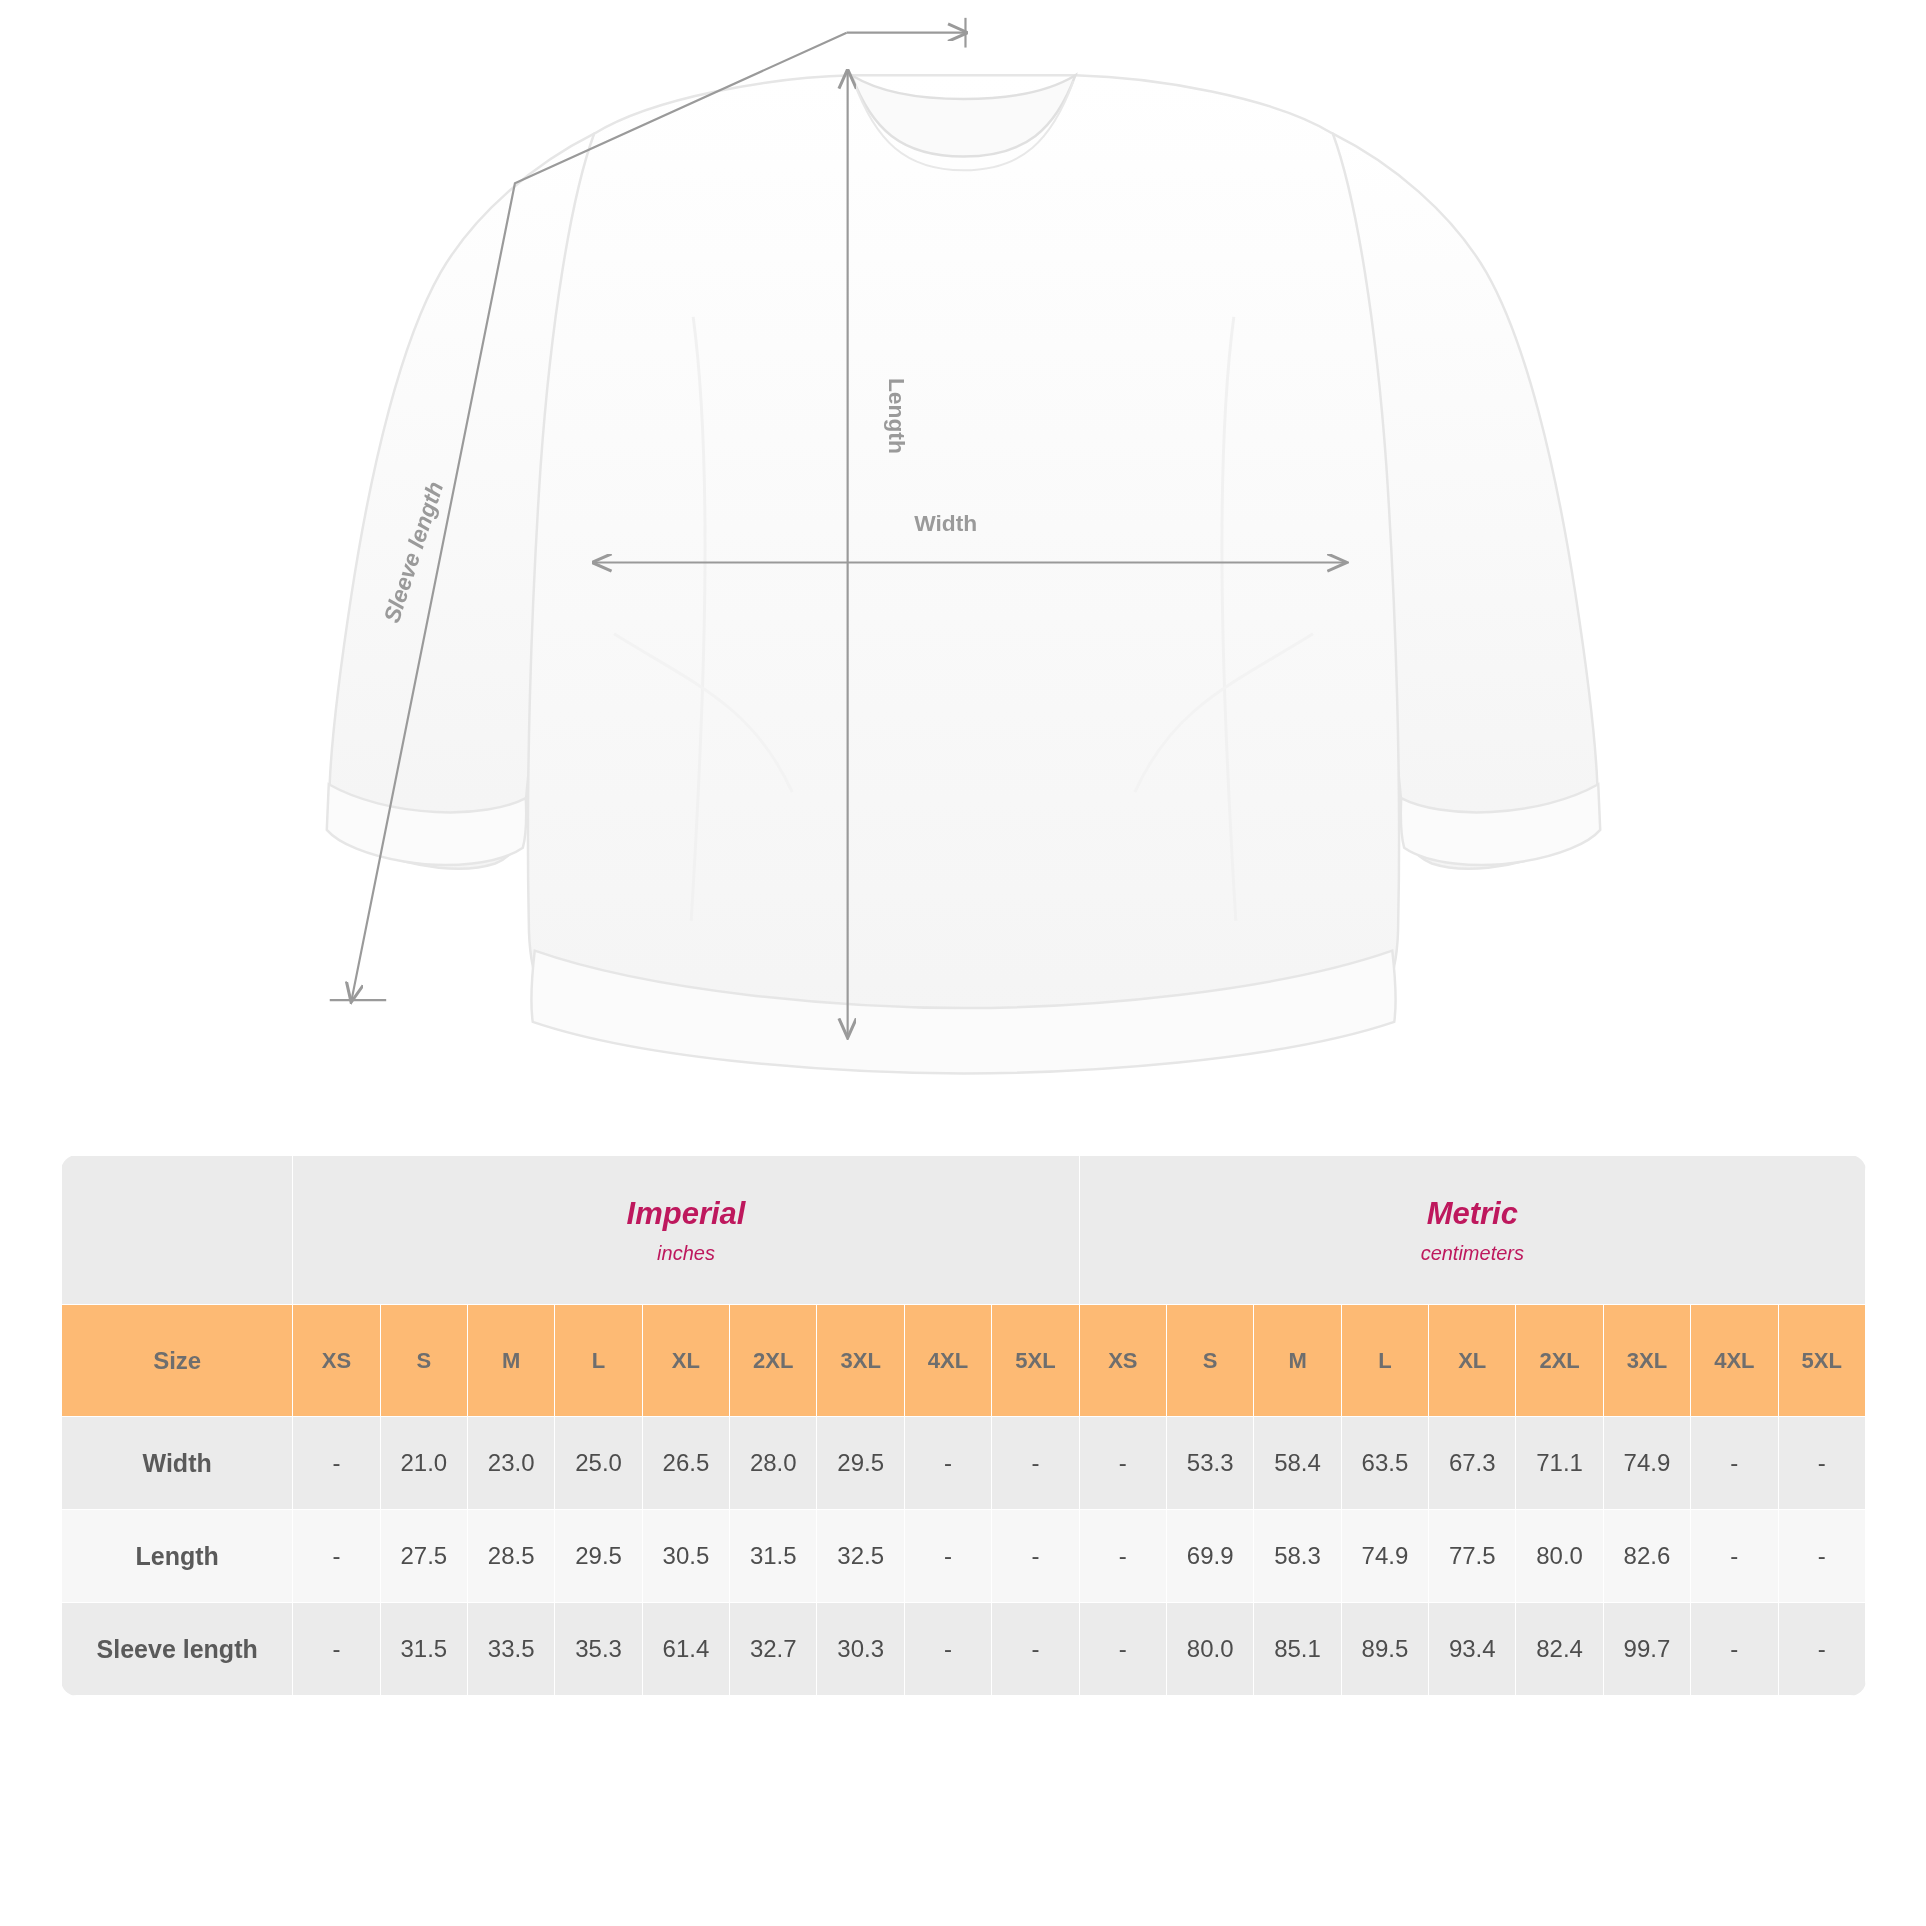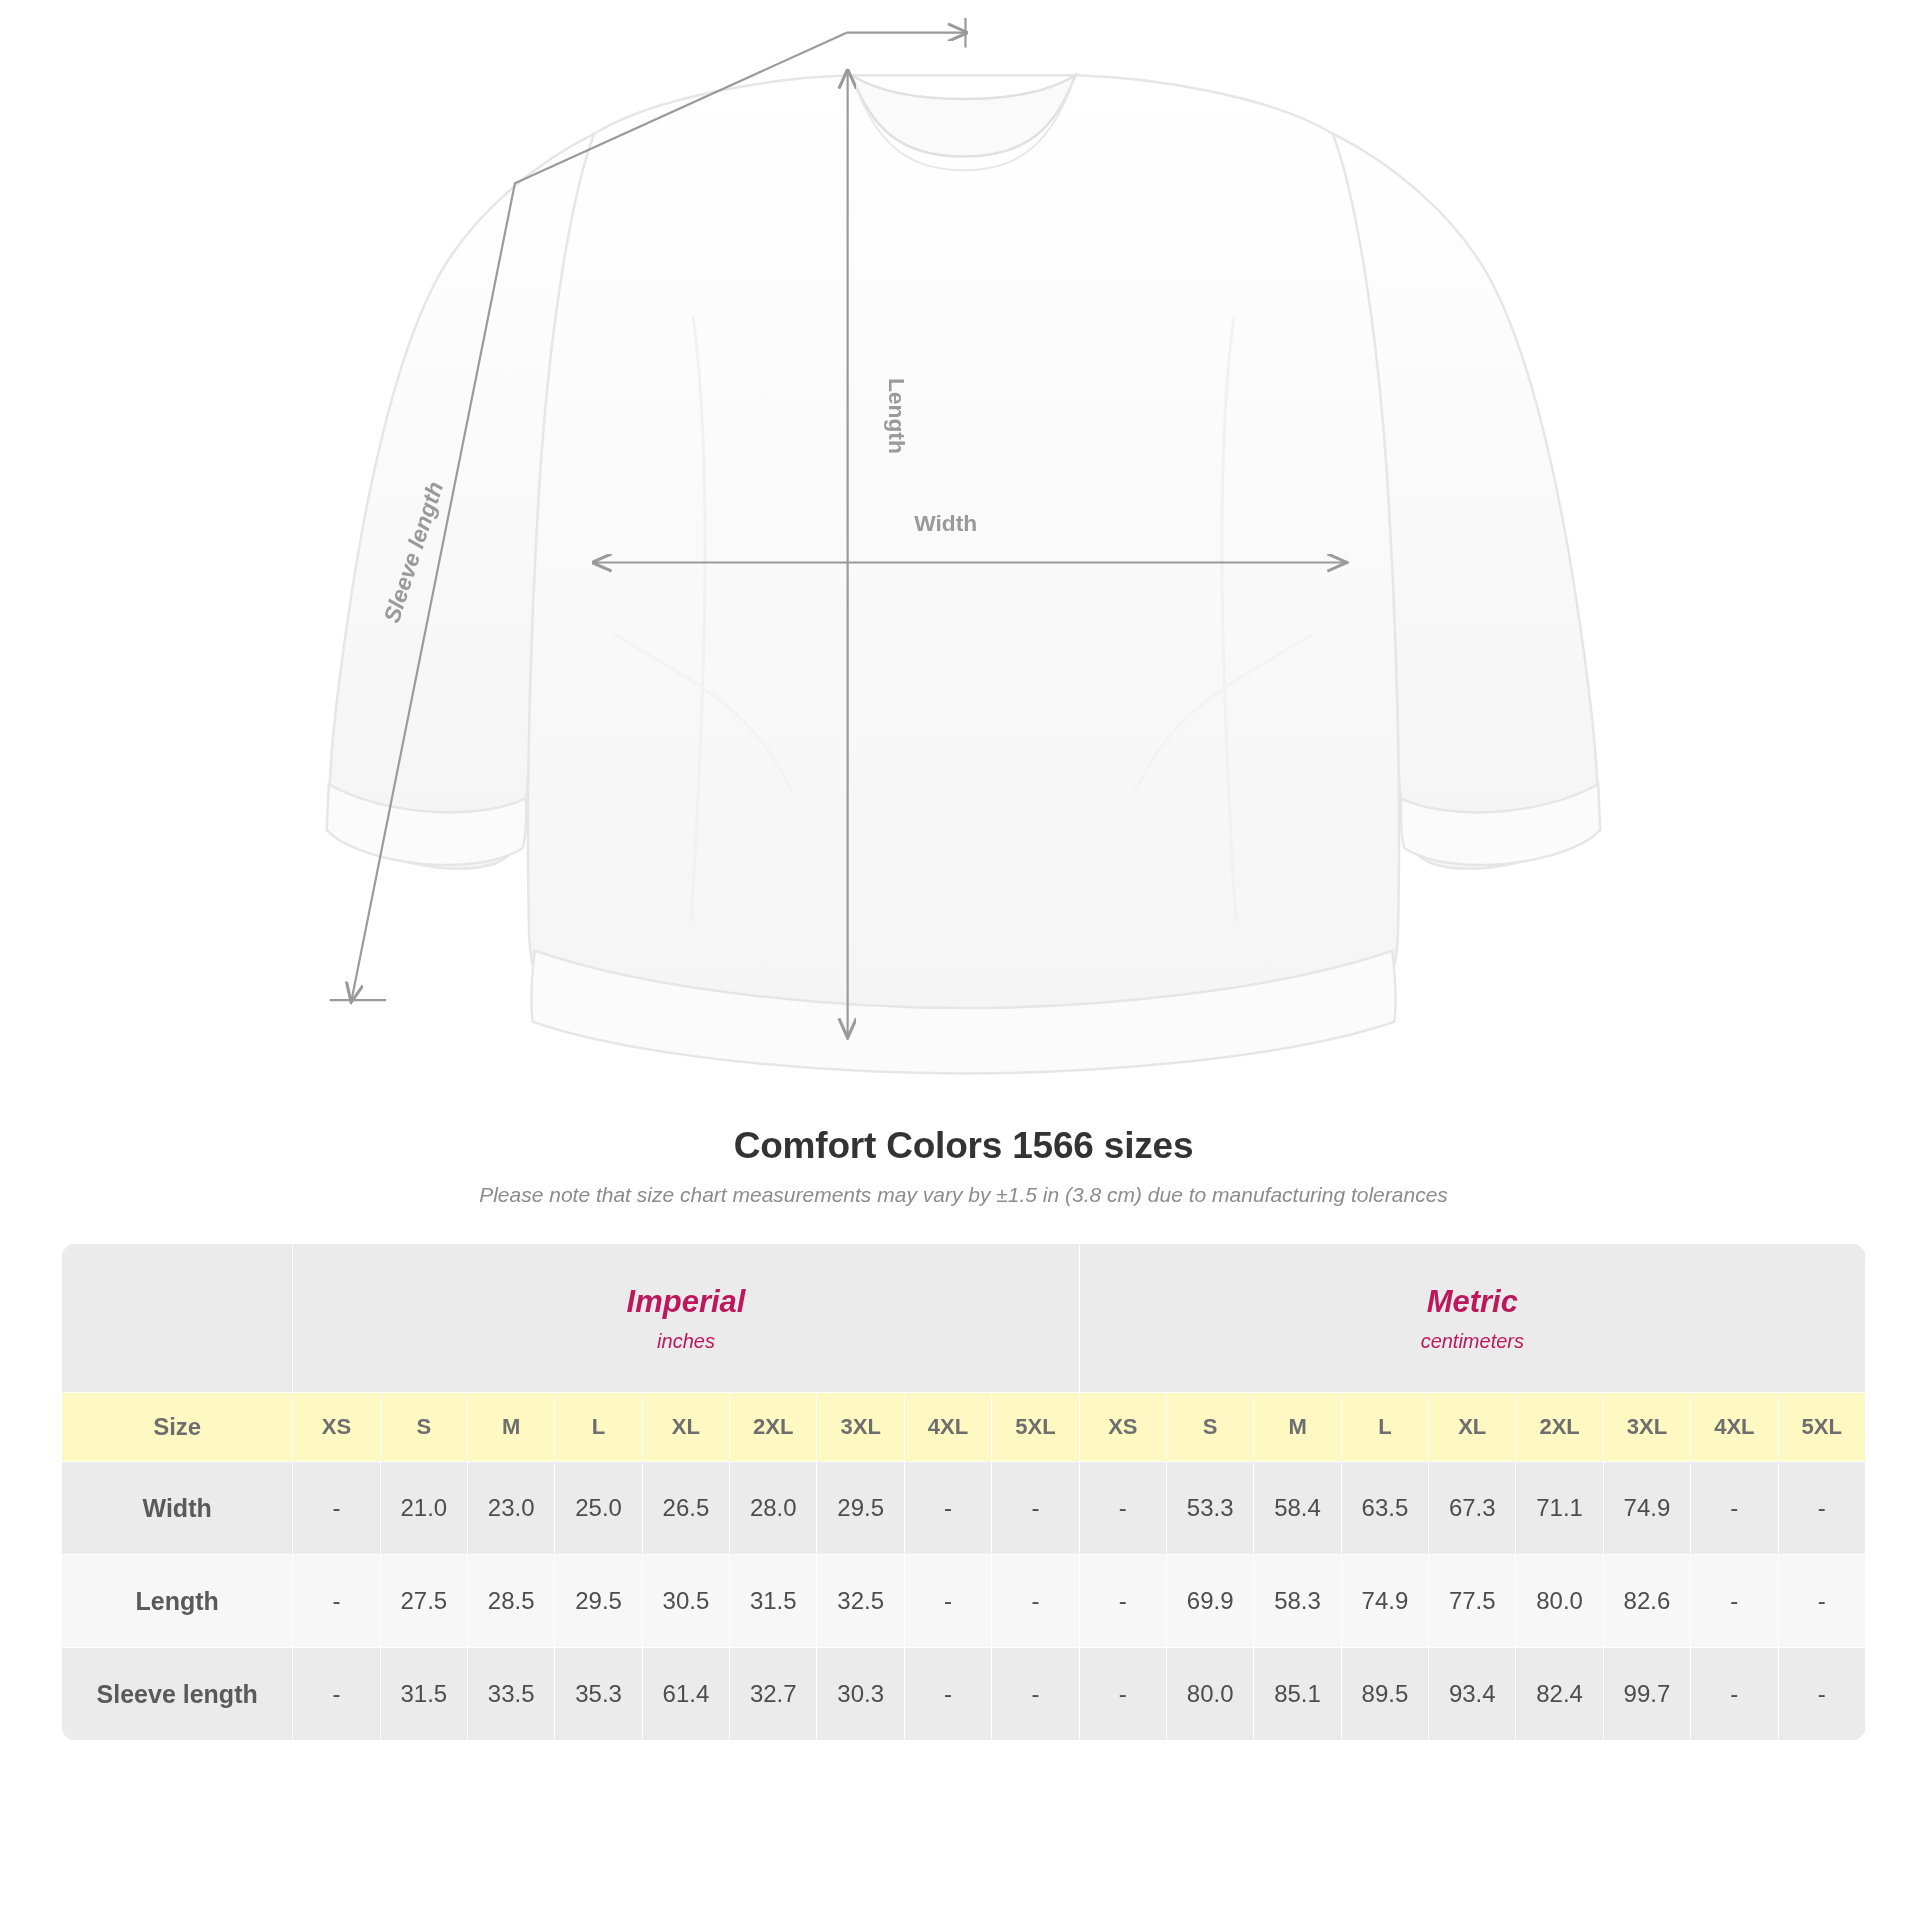--- a/index.html
+++ b/index.html
@@ -74,22 +74,22 @@
     font-style: italic;
     color: #be185d;
   }
   .unit-sub {
     font-size: 20px;
     font-style: italic;
     color: #be185d;
     margin-top: 10px;
   }
   .size-head td {
-    background: #fef9c3;
-    height: 69px;
+    background: #fdba74;
+    height: 112px;
     font-size: 22px;
     font-weight: bold;
     color: #6e6e6e;
   }
   .size-head td.rowlabel {
     font-size: 24px;
   }
   tr.datarow td {
     height: 93px;
     font-size: 24px;
@@ -184,24 +184,20 @@
       <line x1="975" y1="18" x2="975" y2="48" stroke="#9a9a9a" stroke-width="2.2"></line>
       <path d="M855,33 L520,185 L355,1010" stroke="#9a9a9a" stroke-width="2.2" fill="none" marker-end="url(#arrEnd)"></path>
       <line x1="333" y1="1010" x2="390" y2="1010" stroke="#9a9a9a" stroke-width="2.2"></line>
 
       <text x="898" y="420" transform="rotate(90 898 420)" text-anchor="middle" font-family="Liberation Sans, sans-serif" font-size="23" font-weight="bold" fill="#9a9a9a">Length</text>
       <text x="955" y="536" text-anchor="middle" font-family="Liberation Sans, sans-serif" font-size="23" font-weight="bold" fill="#9a9a9a">Width</text>
       <text x="425" y="560" transform="rotate(-72 425 560)" text-anchor="middle" font-family="Liberation Sans, sans-serif" font-size="23" font-weight="bold" font-style="italic" fill="#9a9a9a">Sleeve length</text>
     </svg>
   </div>
 
-  <div class="title-block">
-    <div class="chart-title">Comfort Colors 1566 sizes</div>
-    <div class="chart-note">Please note that size chart measurements may vary by ±1.5 in (3.8 cm) due to manufacturing tolerances</div>
-  </div>
 
   <div class="table-wrap">
     <table class="sizes">
       <colgroup>
         <col class="col-label">
         <col class="col-cell">
           <col class="col-cell">
           <col class="col-cell">
           <col class="col-cell">
           <col class="col-cell">

